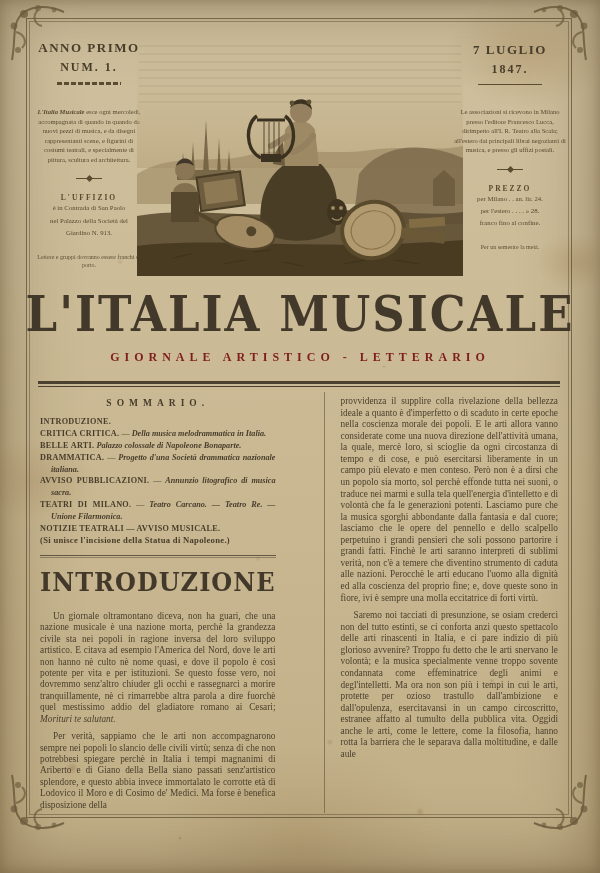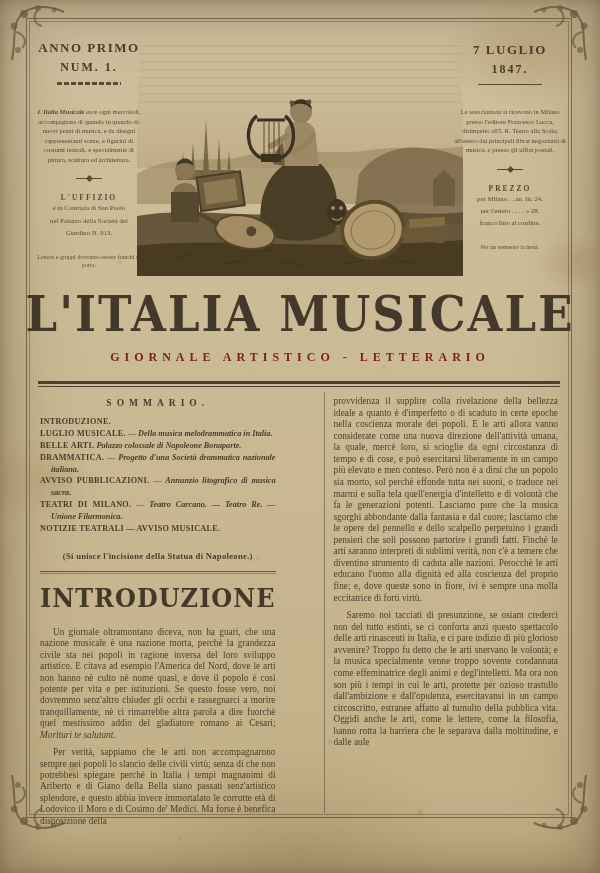--- a/index.html
+++ b/index.html
@@ -57,26 +57,26 @@
   .title-wrap{position:absolute;left:0;right:0;top:292px;text-align:center;}
   .page-title{font-family:"DejaVu Serif", serif;font-weight:bold;font-size:45px;
     letter-spacing:2px;color:#43392a;transform:scaleY(1.06);margin:0;line-height:1;}
   .page-subtitle{font-size:12px;font-weight:bold;letter-spacing:5px;margin-top:13px;color:#7f1d1d;}
   .rule-double{position:absolute;left:38px;right:40px;top:381px;height:2px;
     border-top:3px solid #4c4130;border-bottom:1px solid #4c4130;}
   
   .columns{position:absolute;left:38px;right:40px;top:392px;bottom:60px;display:flex;gap:39px;}
   .col-left{width:49.2%;padding:4px 9px 0 2px;box-sizing:border-box;}
   .col-right{width:50.8%;border-left:1px solid rgba(86,72,46,.55);
-    padding:4px 2px 0 9px;box-sizing:border-box;}
+    padding:4px 2px 0 16px;box-sizing:border-box;}
   .toc-heading{text-align:center;font-size:9.5px;font-weight:bold;letter-spacing:5px;margin:2px 0 8px;}
   .toc-item{font-size:8.2px;line-height:1.45;padding-left:11px;text-indent:-11px;text-align:justify;}
   .toc-lead{font-weight:bold;letter-spacing:.3px;}
   .toc-desc{font-style:italic;font-weight:bold;}
-  .toc-note{font-size:8.6px;font-weight:bold;text-align:center;margin-top:16px;letter-spacing:.3px;}
+  .toc-note{font-size:8.6px;font-weight:bold;margin-top:0;letter-spacing:.3px;}
   .thin-rule{height:1px;border-top:1px solid rgba(76,65,48,.8);
     border-bottom:1px solid rgba(76,65,48,.45);margin:10px 0 8px;}
   .art-heading{text-align:center;font-family:"DejaVu Serif",serif;font-weight:bold;
     font-size:24px;letter-spacing:1px;margin:10px 0 14px;color:#43392a;transform:scaleY(1.05);}
   .para{font-size:9.3px;line-height:1.23;text-align:justify;margin:0 0 6px;
     text-indent:13px;color:#4b3f2c;}
   .para i{font-style:italic;}
   .col-right .para{font-size:9.3px;line-height:1.245;}
 </style>
 </head>
@@ -276,21 +276,21 @@
 <div class="title-wrap">
   <h1 class="page-title">L'ITALIA MUSICALE</h1>
   <div class="page-subtitle">GIORNALE ARTISTICO - LETTERARIO</div>
 </div>
 <div class="rule-double"></div>
 
 <div class="columns">
   <div class="col-left">
     <div class="toc-heading">SOMMARIO.</div>
     <div class="toc-item"><span class="toc-lead">INTRODUZIONE.</span><span></span><span class="toc-desc"></span></div>
-    <div class="toc-item"><span class="toc-lead">LUGLIO MUSICALE.</span><span> — </span><span class="toc-desc">Della musica melodrammatica in Italia.</span></div>
+    <div class="toc-item"><span class="toc-lead">CRITICA CRITICA.</span><span> — </span><span class="toc-desc">Della musica melodrammatica in Italia.</span></div>
     <div class="toc-item"><span class="toc-lead">BELLE ARTI.</span><span> </span><span class="toc-desc">Palazzo colossale di Napoleone Bonaparte.</span></div>
     <div class="toc-item"><span class="toc-lead">DRAMMATICA.</span><span> — </span><span class="toc-desc">Progetto d'una Società drammatica nazionale italiana.</span></div>
     <div class="toc-item"><span class="toc-lead">AVVISO PUBBLICAZIONI.</span><span> — </span><span class="toc-desc">Annunzio litografico di musica sacra.</span></div>
     <div class="toc-item"><span class="toc-lead">TEATRI DI MILANO.</span><span> — </span><span class="toc-desc">Teatro Carcano. — Teatro Re. — Unione Filarmonica.</span></div>
     <div class="toc-item"><span class="toc-lead">NOTIZIE TEATRALI — AVVISO MUSICALE.</span><span></span><span class="toc-desc"></span></div>
     <div class="toc-note">(Si unisce l'incisione della Statua di Napoleone.)</div>
     <div class="thin-rule"></div>
     <div class="art-heading">INTRODUZIONE</div>
     <p class="para"><span>Un giornale oltramontano diceva, non ha guari, che una nazione musicale è una nazione morta, perchè la grandezza civile sta nei popoli in ragione inversa del loro sviluppo artistico. E citava ad esempio l'America del Nord, dove le arti non hanno nè culto nè nome quasi, e dove il popolo è così potente per vita e per istituzioni. Se questo fosse vero, noi dovremmo senz'altro chiuder gli occhi e rassegnarci a morire tranquillamente, nè ci rimarrebbe altra parola a dire fuorchè quel mestissimo addio del gladiatore romano ai Cesari; </span><i>Morituri te salutant.</i></p>
     <p class="para">Per verità, sappiamo che le arti non accompagnarono sempre nei popoli lo slancio delle civili virtù; senza di che non potrebbesi spiegare perchè in Italia i tempi magnanimi di Ariberto e di Giano della Bella siano passati senz'artistico splendore, e questo abbia invece immortalato le corrotte età di Lodovico il Moro e di Cosimo de' Medici. Ma forse è benefica disposizione della</p>

